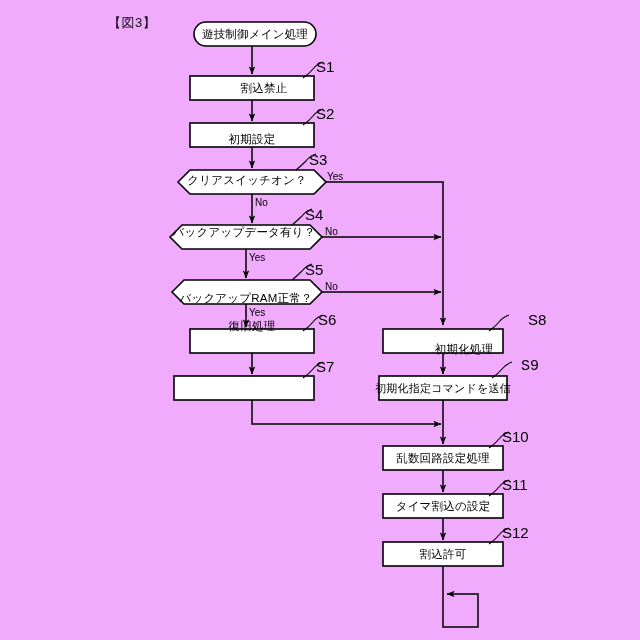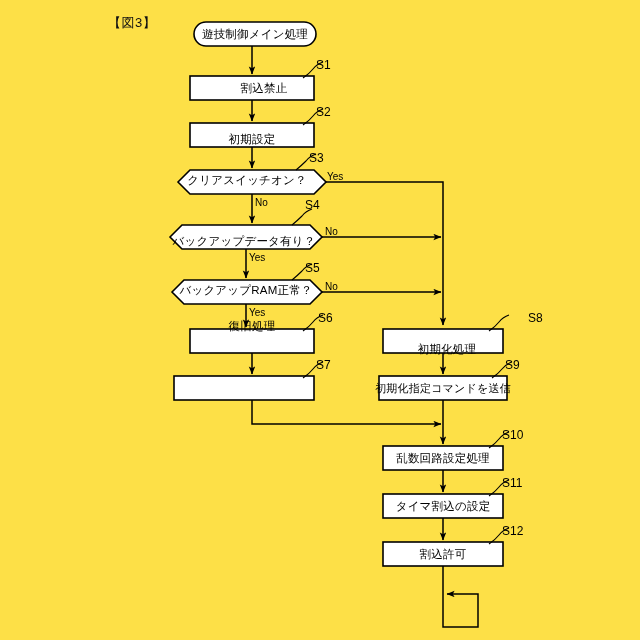--- a/index.html
+++ b/index.html
@@ -7,21 +7,21 @@
     padding: 0;
     background: #ffffff;
   }
   body {
     font-family: "Liberation Sans", "DejaVu Sans", sans-serif;
   }
   #canvas {
     position: relative;
     width: 640px;
     height: 640px;
-    background: #fde047;
+    background: #f0abfc;
     overflow: hidden;
   }
   #fig-label {
     position: absolute;
     left: 108px;
     top: 14px;
     font-size: 13px;
     color: #111111;
     letter-spacing: 0.5px;
     white-space: nowrap;
@@ -39,21 +39,21 @@
     align-items: center;
     justify-content: center;
     font-size: 11.5px;
     color: #000000;
     white-space: nowrap;
     letter-spacing: 0.2px;
     pointer-events: none;
   }
   .step-label {
     position: absolute;
-    font-size: 12px;
+    font-size: 15px;
     color: #000000;
     white-space: nowrap;
   }
   .edge-label {
     position: absolute;
     font-size: 10px;
     color: #000000;
     white-space: nowrap;
   }
   .hit {
@@ -142,46 +142,46 @@
   </svg>
 
   <div class="node-text" style="left:194px; top:22px; width:122px; height:24px;">遊技制御メイン処理</div>
 
   <div class="node-text" style="left:190px; top:76px; width:124px; height:24px;padding-left:12px;">割込禁止</div>
 
   <div class="node-text" style="left:190px; top:123px; width:124px; height:32px;">初期設定</div>
 
   <div class="node-text" style="left:180px; top:170px; width:134px; height:20px;">クリアスイッチオン？</div>
 
-  <div class="node-text" style="left:176px; top:223px; width:136px; height:36px;">バックアップデータ有り？</div>
-
-  <div class="node-text" style="left:178px; top:272px; width:136px; height:36px;">バックアップRAM正常？</div>
+  <div class="node-text" style="left:176px; top:214px; width:136px; height:36px;">バックアップデータ有り？</div>
+
+  <div class="node-text" style="left:178px; top:280px; width:136px; height:36px;">バックアップRAM正常？</div>
 
   <div class="node-text" style="left:190px; top:314px; width:124px; height:24px;">復旧処理</div>
 
 
-  <div class="node-text" style="left:387px; top:329px; width:120px; height:40px;">初期化処理</div>
+  <div class="node-text" style="left:404px; top:329px; width:120px; height:40px;">初期化処理</div>
 
   <div class="node-text" style="left:379px; top:376px; width:128px; height:24px; font-size:11px;">初期化指定コマンドを送信</div>
 
   <div class="node-text" style="left:383px; top:446px; width:120px; height:24px;border-radius:9px;">乱数回路設定処理</div>
 
   <div class="node-text" style="left:383px; top:494px; width:120px; height:24px;">タイマ割込の設定</div>
 
   <div class="node-text" style="left:383px; top:542px; width:120px; height:24px;">割込許可</div>
 
   <div class="step-label" style="left:316px; top:58px;">S1</div>
   <div class="step-label" style="left:316px; top:105px;">S2</div>
   <div class="step-label" style="left:309px; top:151px;">S3</div>
-  <div class="step-label" style="left:305px; top:198px;text-align:center;">S4</div>
+  <div class="step-label" style="left:305px; top:206px;text-align:center;">S4</div>
   <div class="step-label" style="left:305px; top:261px;">S5</div>
   <div class="step-label" style="left:318px; top:311px;">S6</div>
   <div class="step-label" style="left:316px; top:358px;">S7</div>
   <div class="step-label" style="left:528px; top:311px;">S8</div>
-  <div class="step-label" style="left:505px; top:358px;">S9</div>
+  <div class="step-label" style="left:521px; top:358px;font-family:Liberation Mono, monospace;">S9</div>
   <div class="step-label" style="left:502px; top:428px;">S10</div>
   <div class="step-label" style="left:502px; top:476px;">S11</div>
   <div class="step-label" style="left:502px; top:524px;">S12</div>
 
   <div class="edge-label" style="left:327px; top:171px;">Yes</div>
   <div class="edge-label" style="left:255px; top:197px;">No</div>
   <div class="edge-label" style="left:325px; top:226px;">No</div>
   <div class="edge-label" style="left:249px; top:252px;">Yes</div>
   <div class="edge-label" style="left:325px; top:281px;">No</div>
   <div class="edge-label" style="left:249px; top:307px;">Yes</div>

